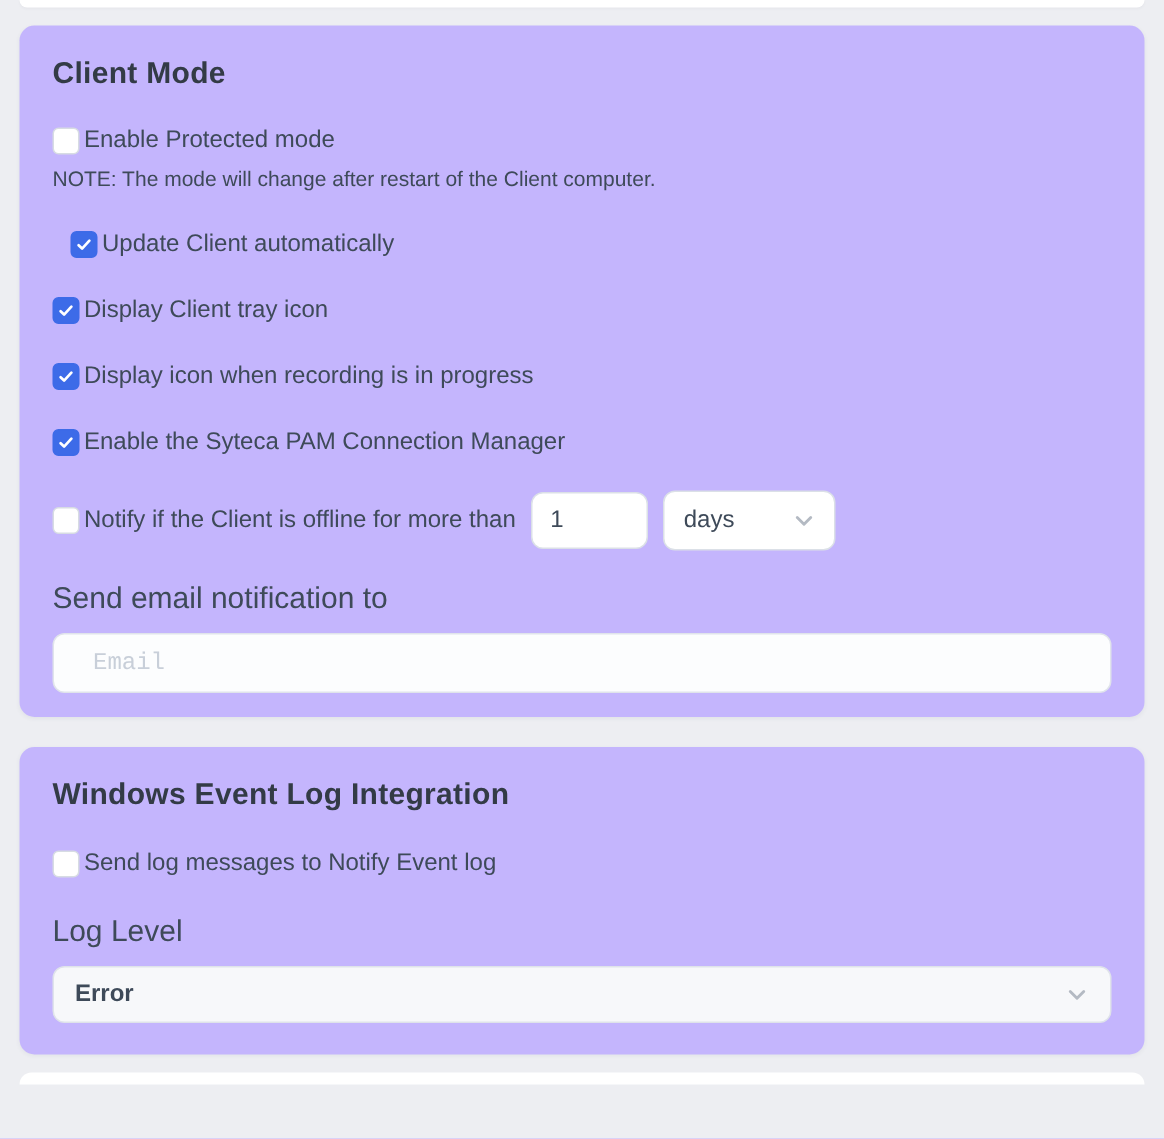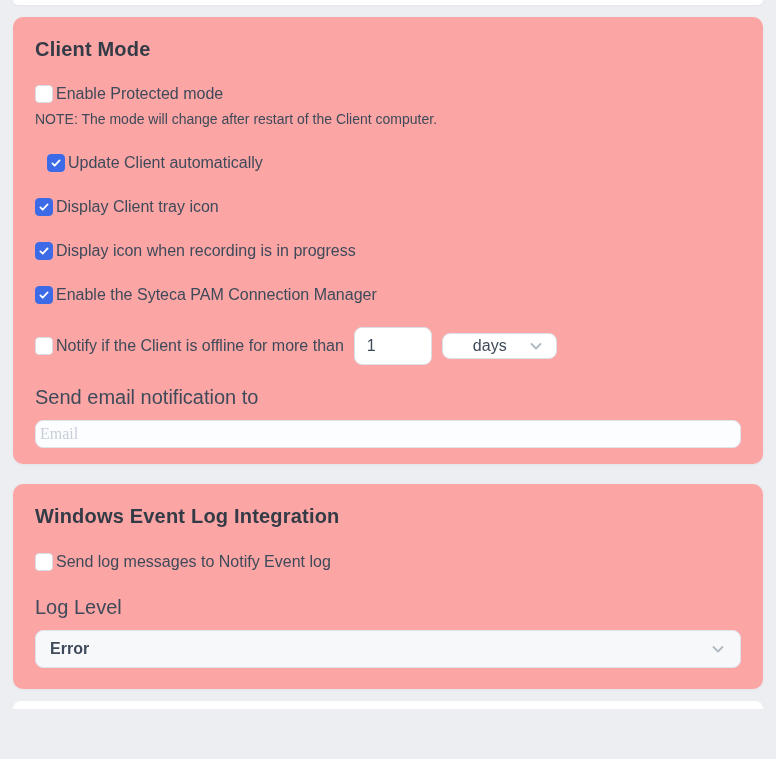--- a/index.html
+++ b/index.html
@@ -8,21 +8,21 @@
     background:#edeef2;
     font-family:"Liberation Sans", sans-serif;
     -webkit-font-smoothing:antialiased;
   }
   .strip-top {
     margin:0 13px; height:5px; background:#ffffff;
     border-radius:0 0 8px 8px;
     box-shadow:0 1px 2px rgba(50,60,80,.04);
   }
   .card {
-    margin:12px 13px 0; background:#fca5a5; border-radius:10px;
+    margin:12px 13px 0; background:#c4b5fd; border-radius:10px;
     padding:19px 22px 16px;
     box-shadow:0 1px 3px rgba(50,60,80,.06);
   }
   .card.card2 { margin-top:20px; padding-bottom:21px; }
   .card-title {
     margin:0; font-size:20px; line-height:26px; font-weight:700;
     color:#333b46; letter-spacing:.2px;
   }
   .check-row {
     display:flex; align-items:center; gap:3px;
@@ -42,31 +42,31 @@
   .check-label { font-size:16px; line-height:22px; color:#3e4a59; }
   .note { margin:5px 0 0; font-size:14px; line-height:18px; color:#3e4a59; }
   .notify-row { display:flex; align-items:center; margin-top:21px; }
   .notify-row .check-row { margin-top:0; }
   .num-input {
     width:78px; height:38px; box-sizing:border-box; margin-left:10px;
     border:1px solid #dbe0e7; border-radius:8px; padding:0 12px;
     font-size:16px; color:#3e4a59; font-family:inherit; outline:none; background:#fff;
   }
   .unit-select {
-    width:115px; height:26px; box-sizing:border-box; margin-left:10px;
+    width:115px; height:40px; box-sizing:border-box; margin-left:10px;
     border:1px solid #dbe0e7; border-radius:8px; background:#fff;
     display:flex; align-items:center; justify-content:space-between;
-    padding:0 12px 0 30px; font-size:16px; color:#3e4a59; cursor:pointer;
+    padding:0 12px 0 13px; font-size:16px; color:#3e4a59; cursor:pointer;
   }
   .chev { width:16px; height:16px; color:#b4bac3; flex:0 0 auto; }
   .field-label { margin-top:22px; font-size:20px; line-height:20px; color:#3e4a59; }
   .email-input {
-    display:block; width:100%; box-sizing:border-box; height:28px; margin-top:13px;
+    display:block; width:100%; box-sizing:border-box; height:40px; margin-top:13px;
     border:1px solid #e0e4eb; border-radius:8px; background:#fcfdfe;
-    padding:0 4px; font-size:16px; color:#3e4a59; font-family:Liberation Serif, serif; outline:none;
+    padding:0 26px; font-size:16px; color:#3e4a59; font-family:Liberation Mono, monospace; outline:none;
   }
   .email-input::placeholder { color:#c8cfd9; }
   .select-full {
     margin-top:13px; height:38px; box-sizing:border-box;
     border:1px solid #dfe3ea; border-radius:8px; background:#f7f8fa;
     display:flex; align-items:center; justify-content:space-between;
     padding:0 14px; font-size:16px; color:#3e4a59; cursor:pointer;font-weight:bold;
   }
   .strip-bottom {
     margin:12px 13px 0; height:8px; background:#ffffff;

